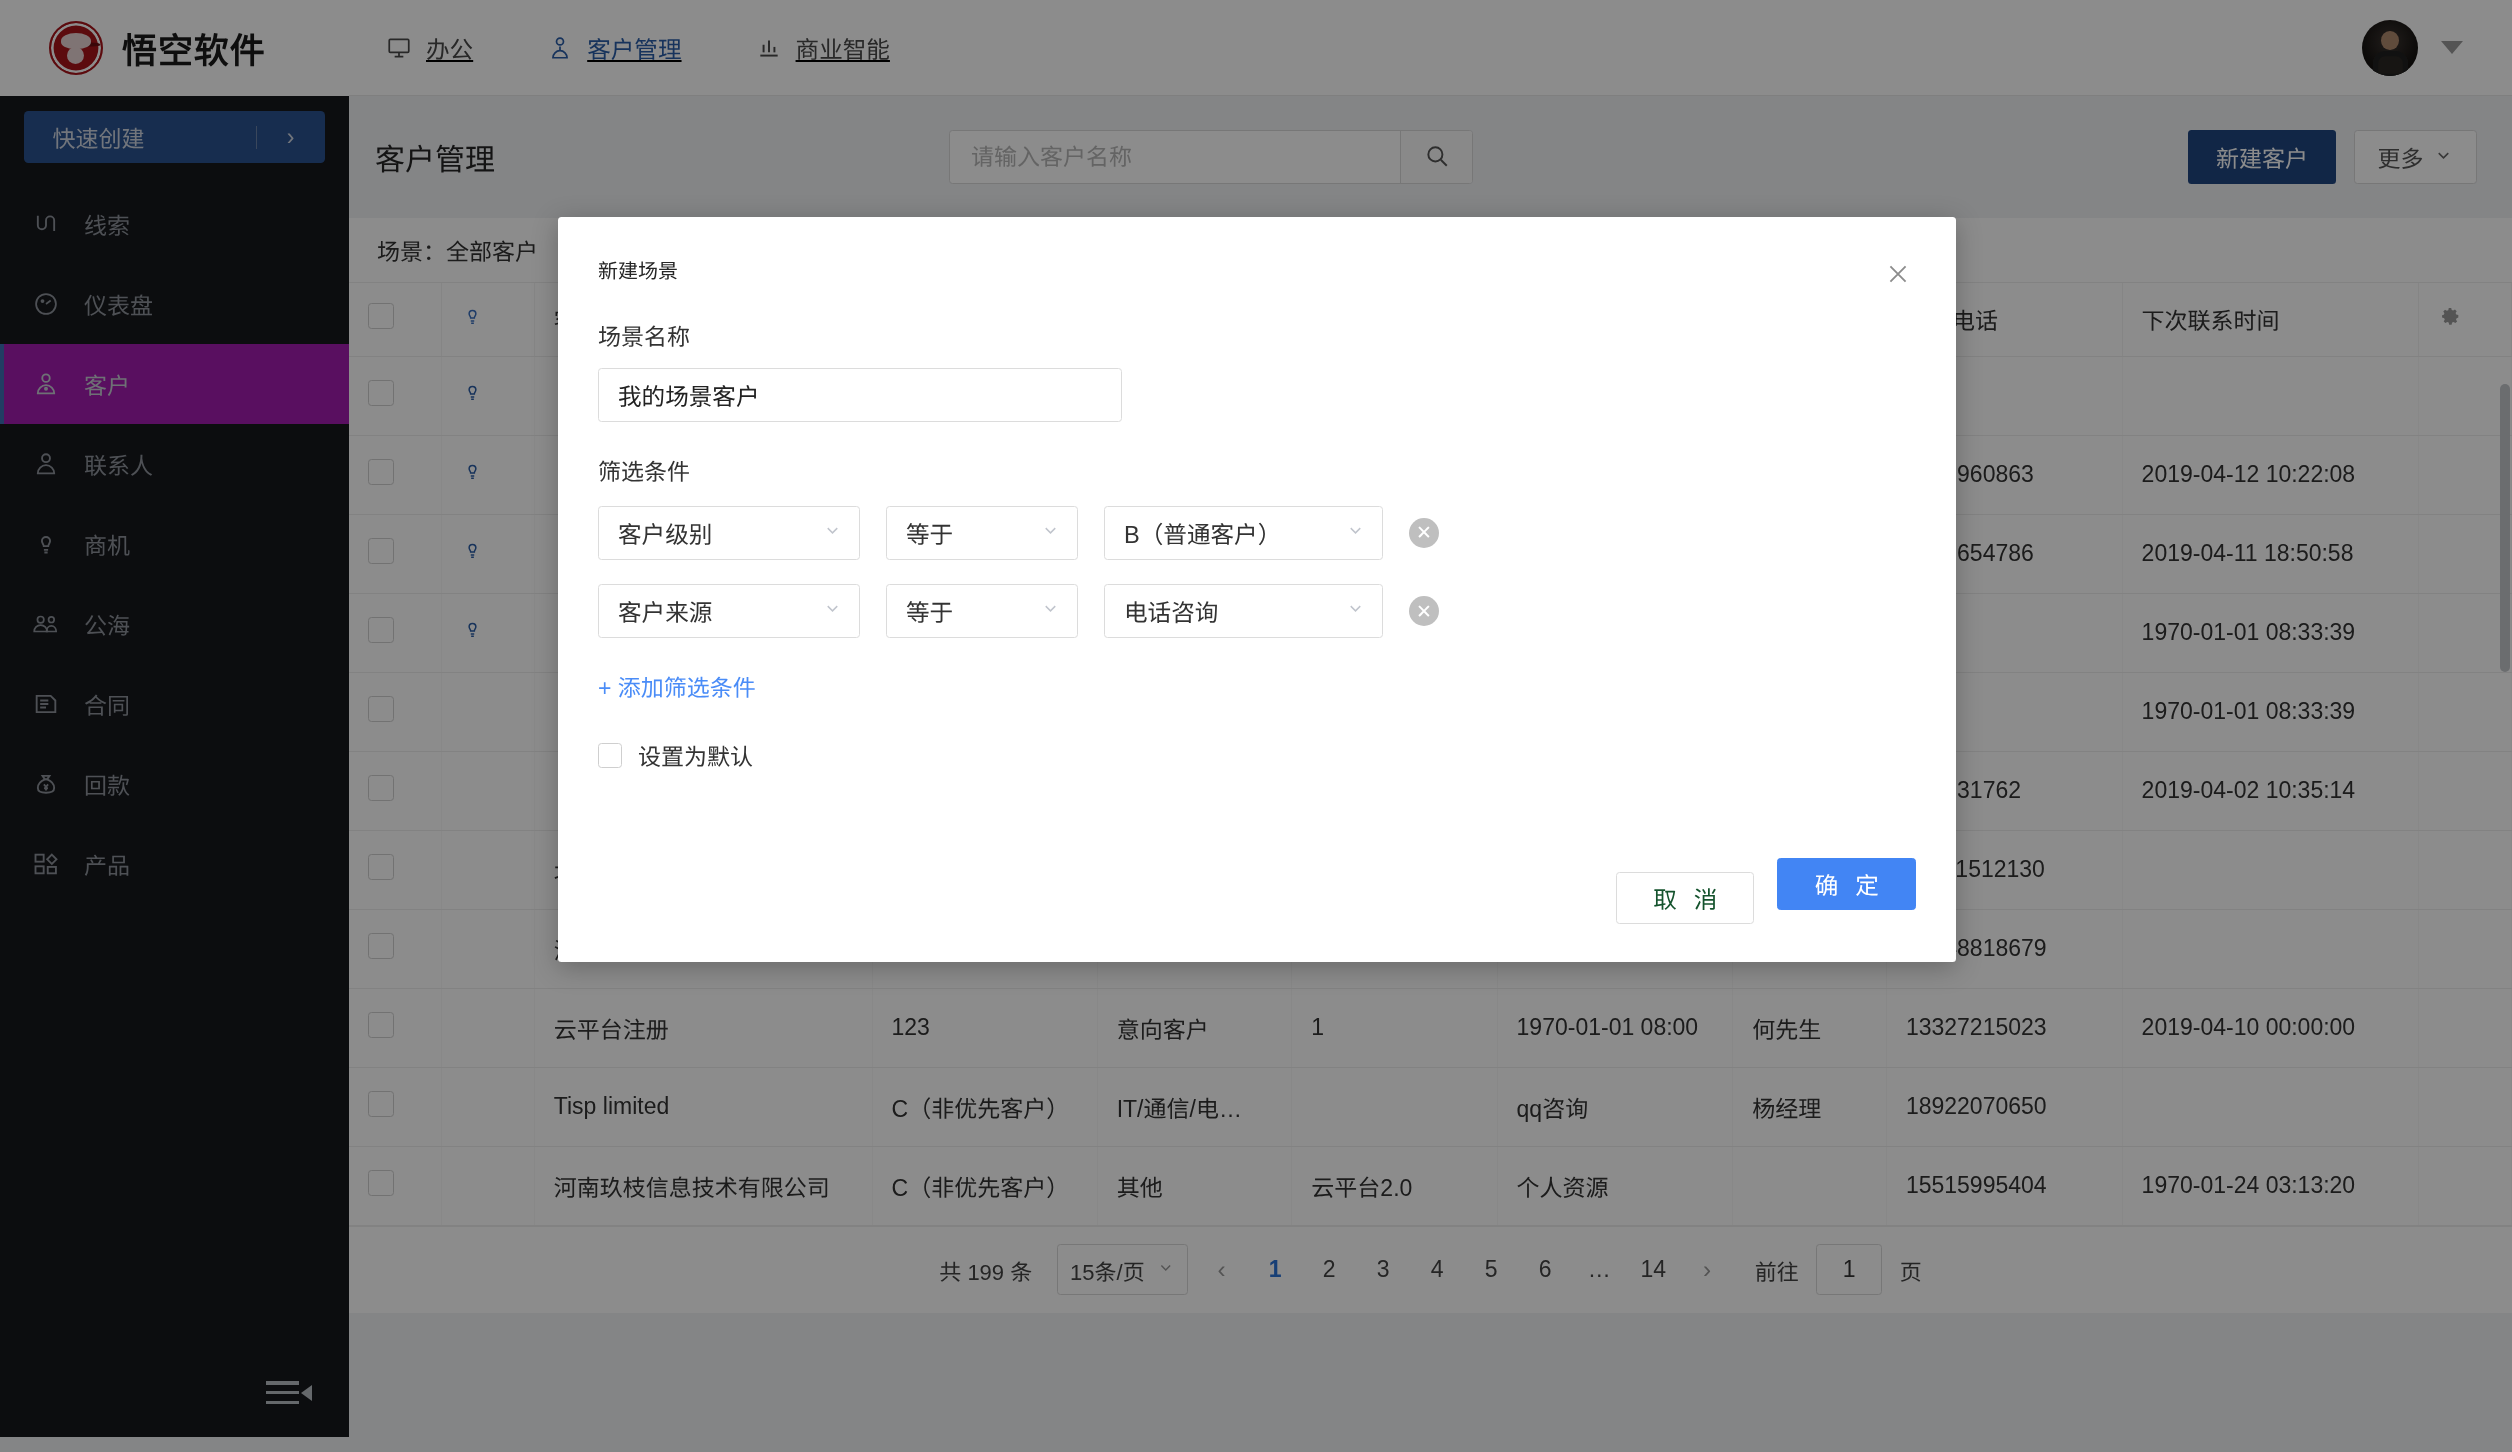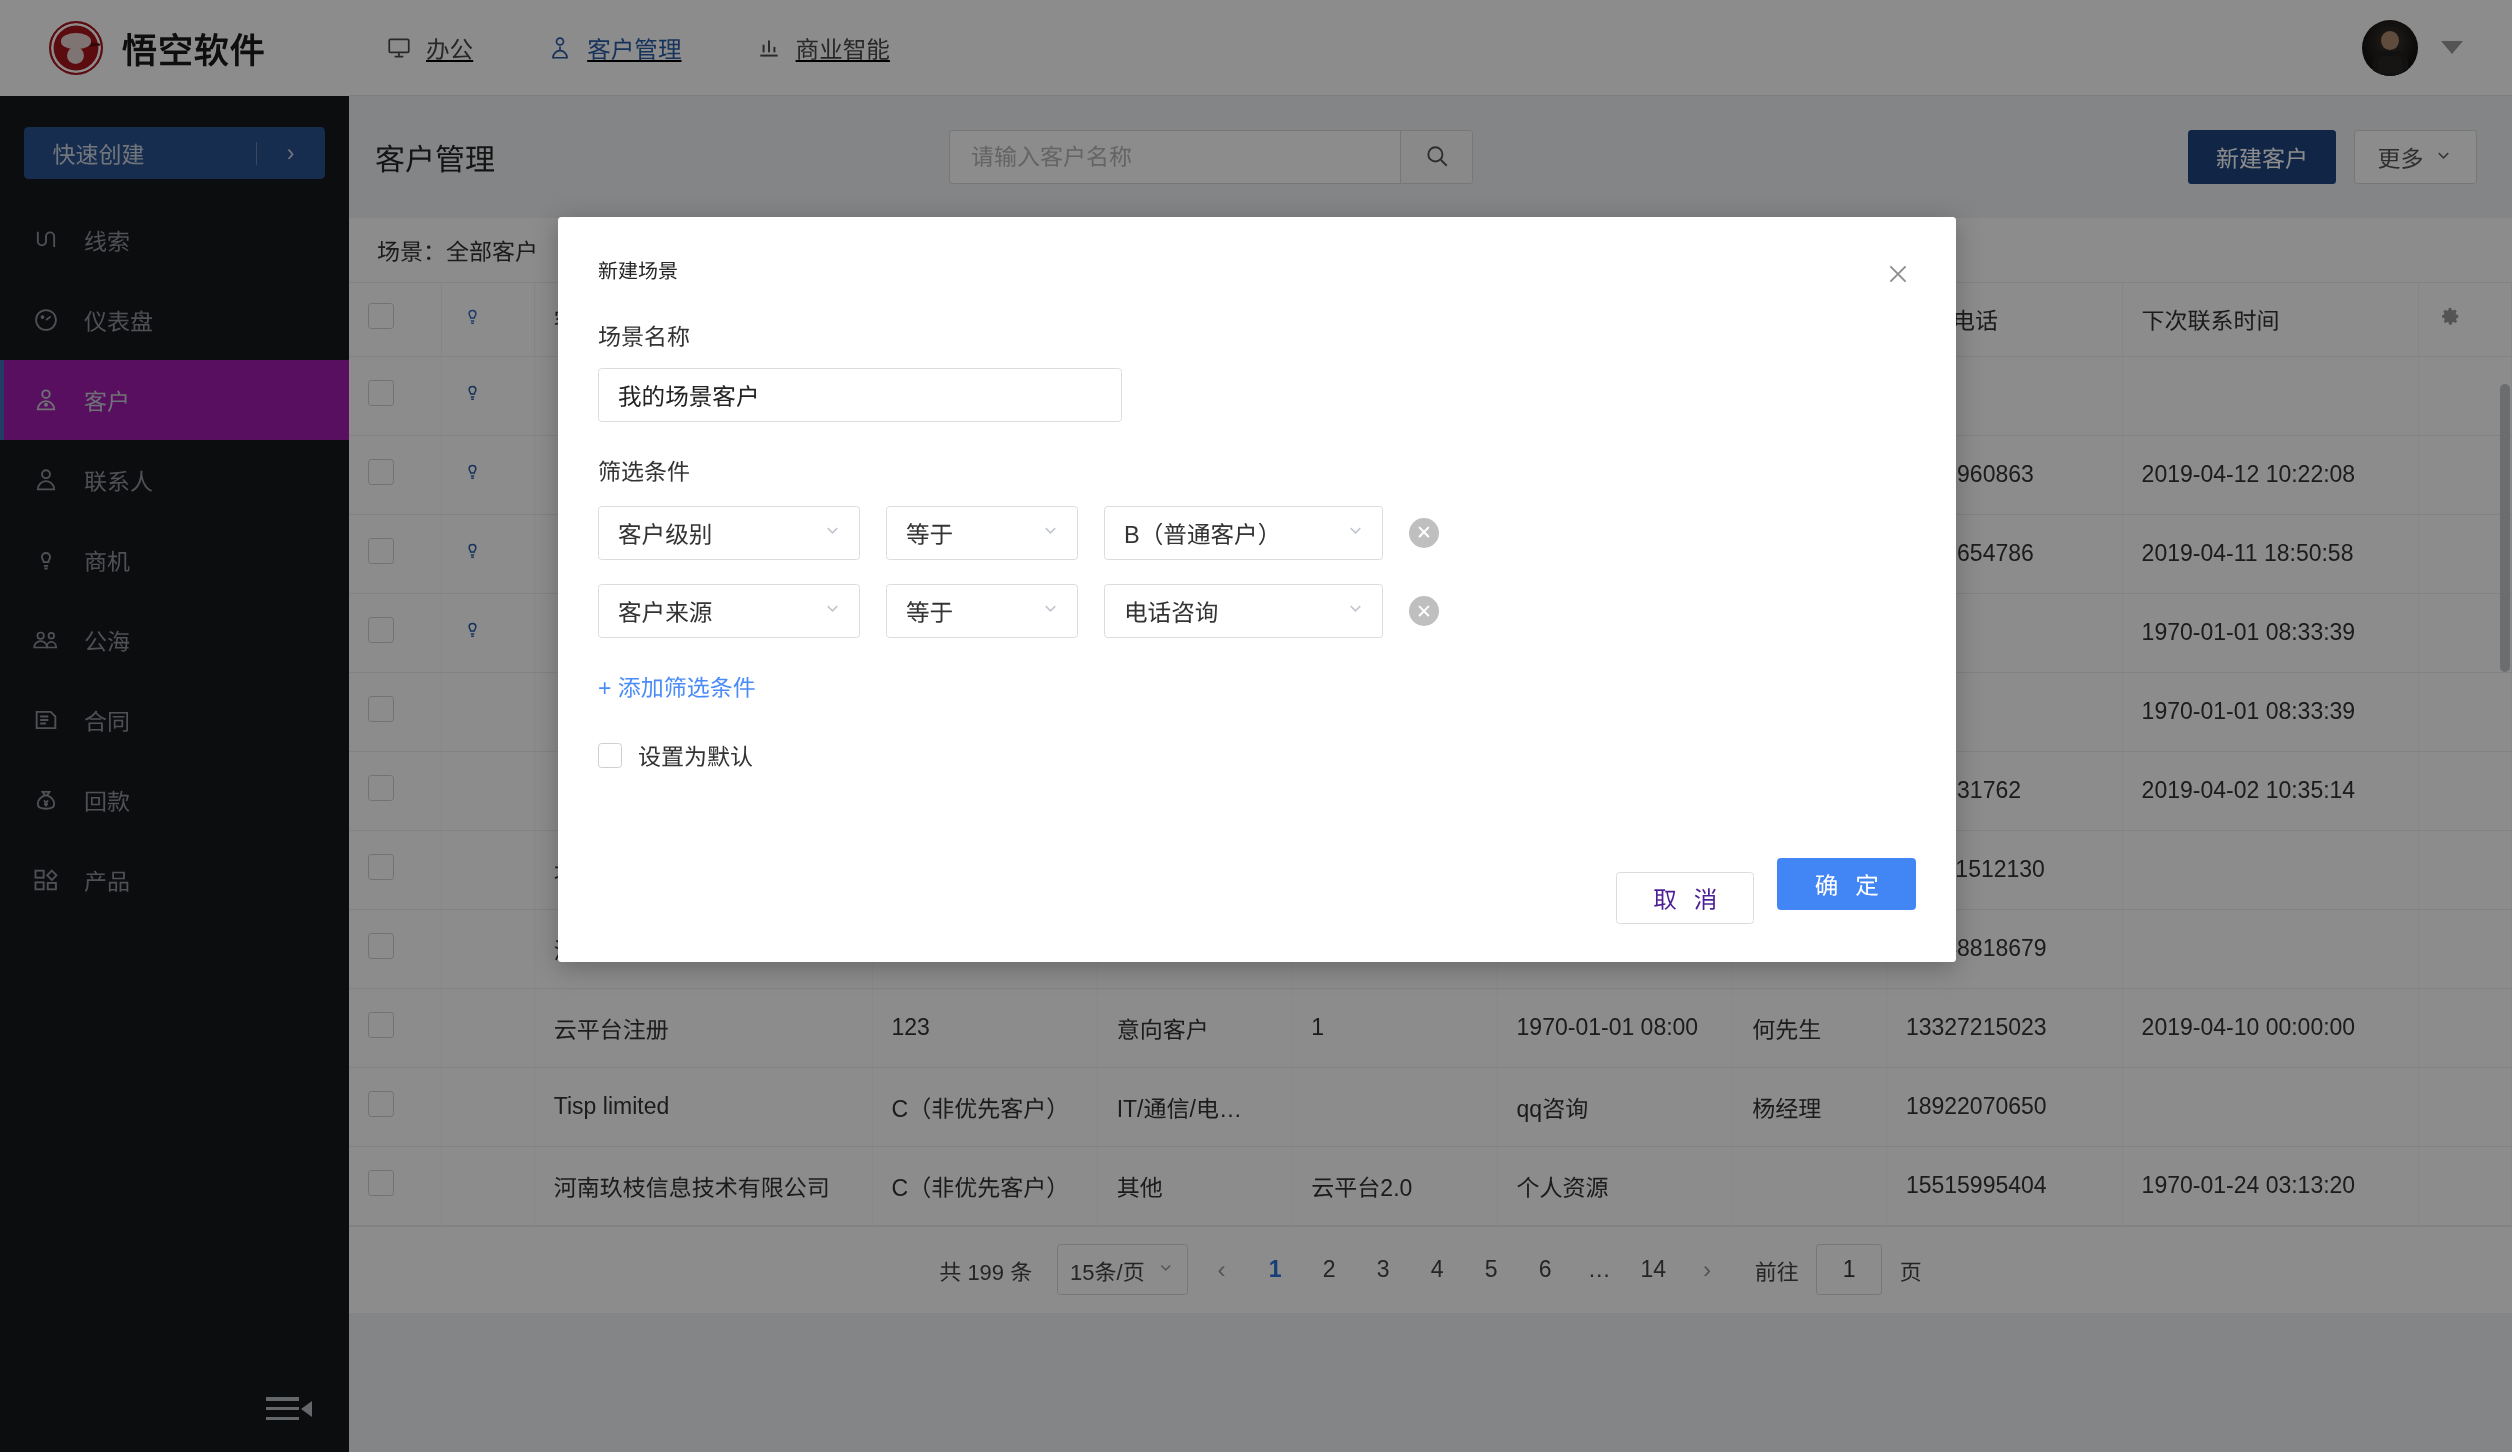--- a/index.html
+++ b/index.html
@@ -80,21 +80,21 @@
     box-shadow: inset 0 0 0 5.2px #20201f;
   }
   .caret-down {
     width: 0; height: 0; border-left: 11.3px solid transparent;
     border-right: 11.3px solid transparent; border-top: 13px solid #9a9a9a;
     cursor: pointer;
   }
 
   
   .sidebar {
-    position: absolute; left: 0; top: 96px; width: 349px; height: 1357px;
+    position: absolute; left: 0; top: 80px; width: 349px; height: 1357px;
     background: #16181c; z-index: 4;
     display: flex; flex-direction: column;
   }
   .quick-create {
     margin: 31px 24.4px 0 24.4px; height: 52px;
     background: #2b5390; border-radius: 4.4px;
     display: flex; align-items: center;
     color: #cfd6e2; font-size: 23px; cursor: pointer;
   }
   .quick-create .qc-label { padding-left: 28px; flex: 1; }
@@ -275,21 +275,21 @@
   .modal-foot {
     position: absolute; right: 40px; bottom: 38px;
     display: flex; align-items: center; gap: 23px;
   }
   .mbtn {
     height: 52px; padding: 0 31px; border-radius: 3.5px; font-size: 23.6px;
     cursor: pointer; display: flex; align-items: center;
     letter-spacing: 5.2px; text-indent: 5.2px;
     font-family: "Liberation Sans", "DejaVu Sans", sans-serif;
   }
-  .mbtn-cancel { background: #fff; border: 0.9px solid #dcdcdc; color: #4c1d95; margin-top: 28px; }
+  .mbtn-cancel { background: #fff; border: 0.9px solid #dcdcdc; color: #14532d; margin-top: 28px; }
   .mbtn-ok { background: #4285f4; border: 0.9px solid #4285f4; color: #fff; }
 
   .scrollbar-v {
     position: absolute; right: 1.7px; top: 384px; width: 10.5px; height: 288px;
     background: #c3c6cb; border-radius: 5.2px; z-index: 3;
   }
 </style>
 </head>
 <body>
 

